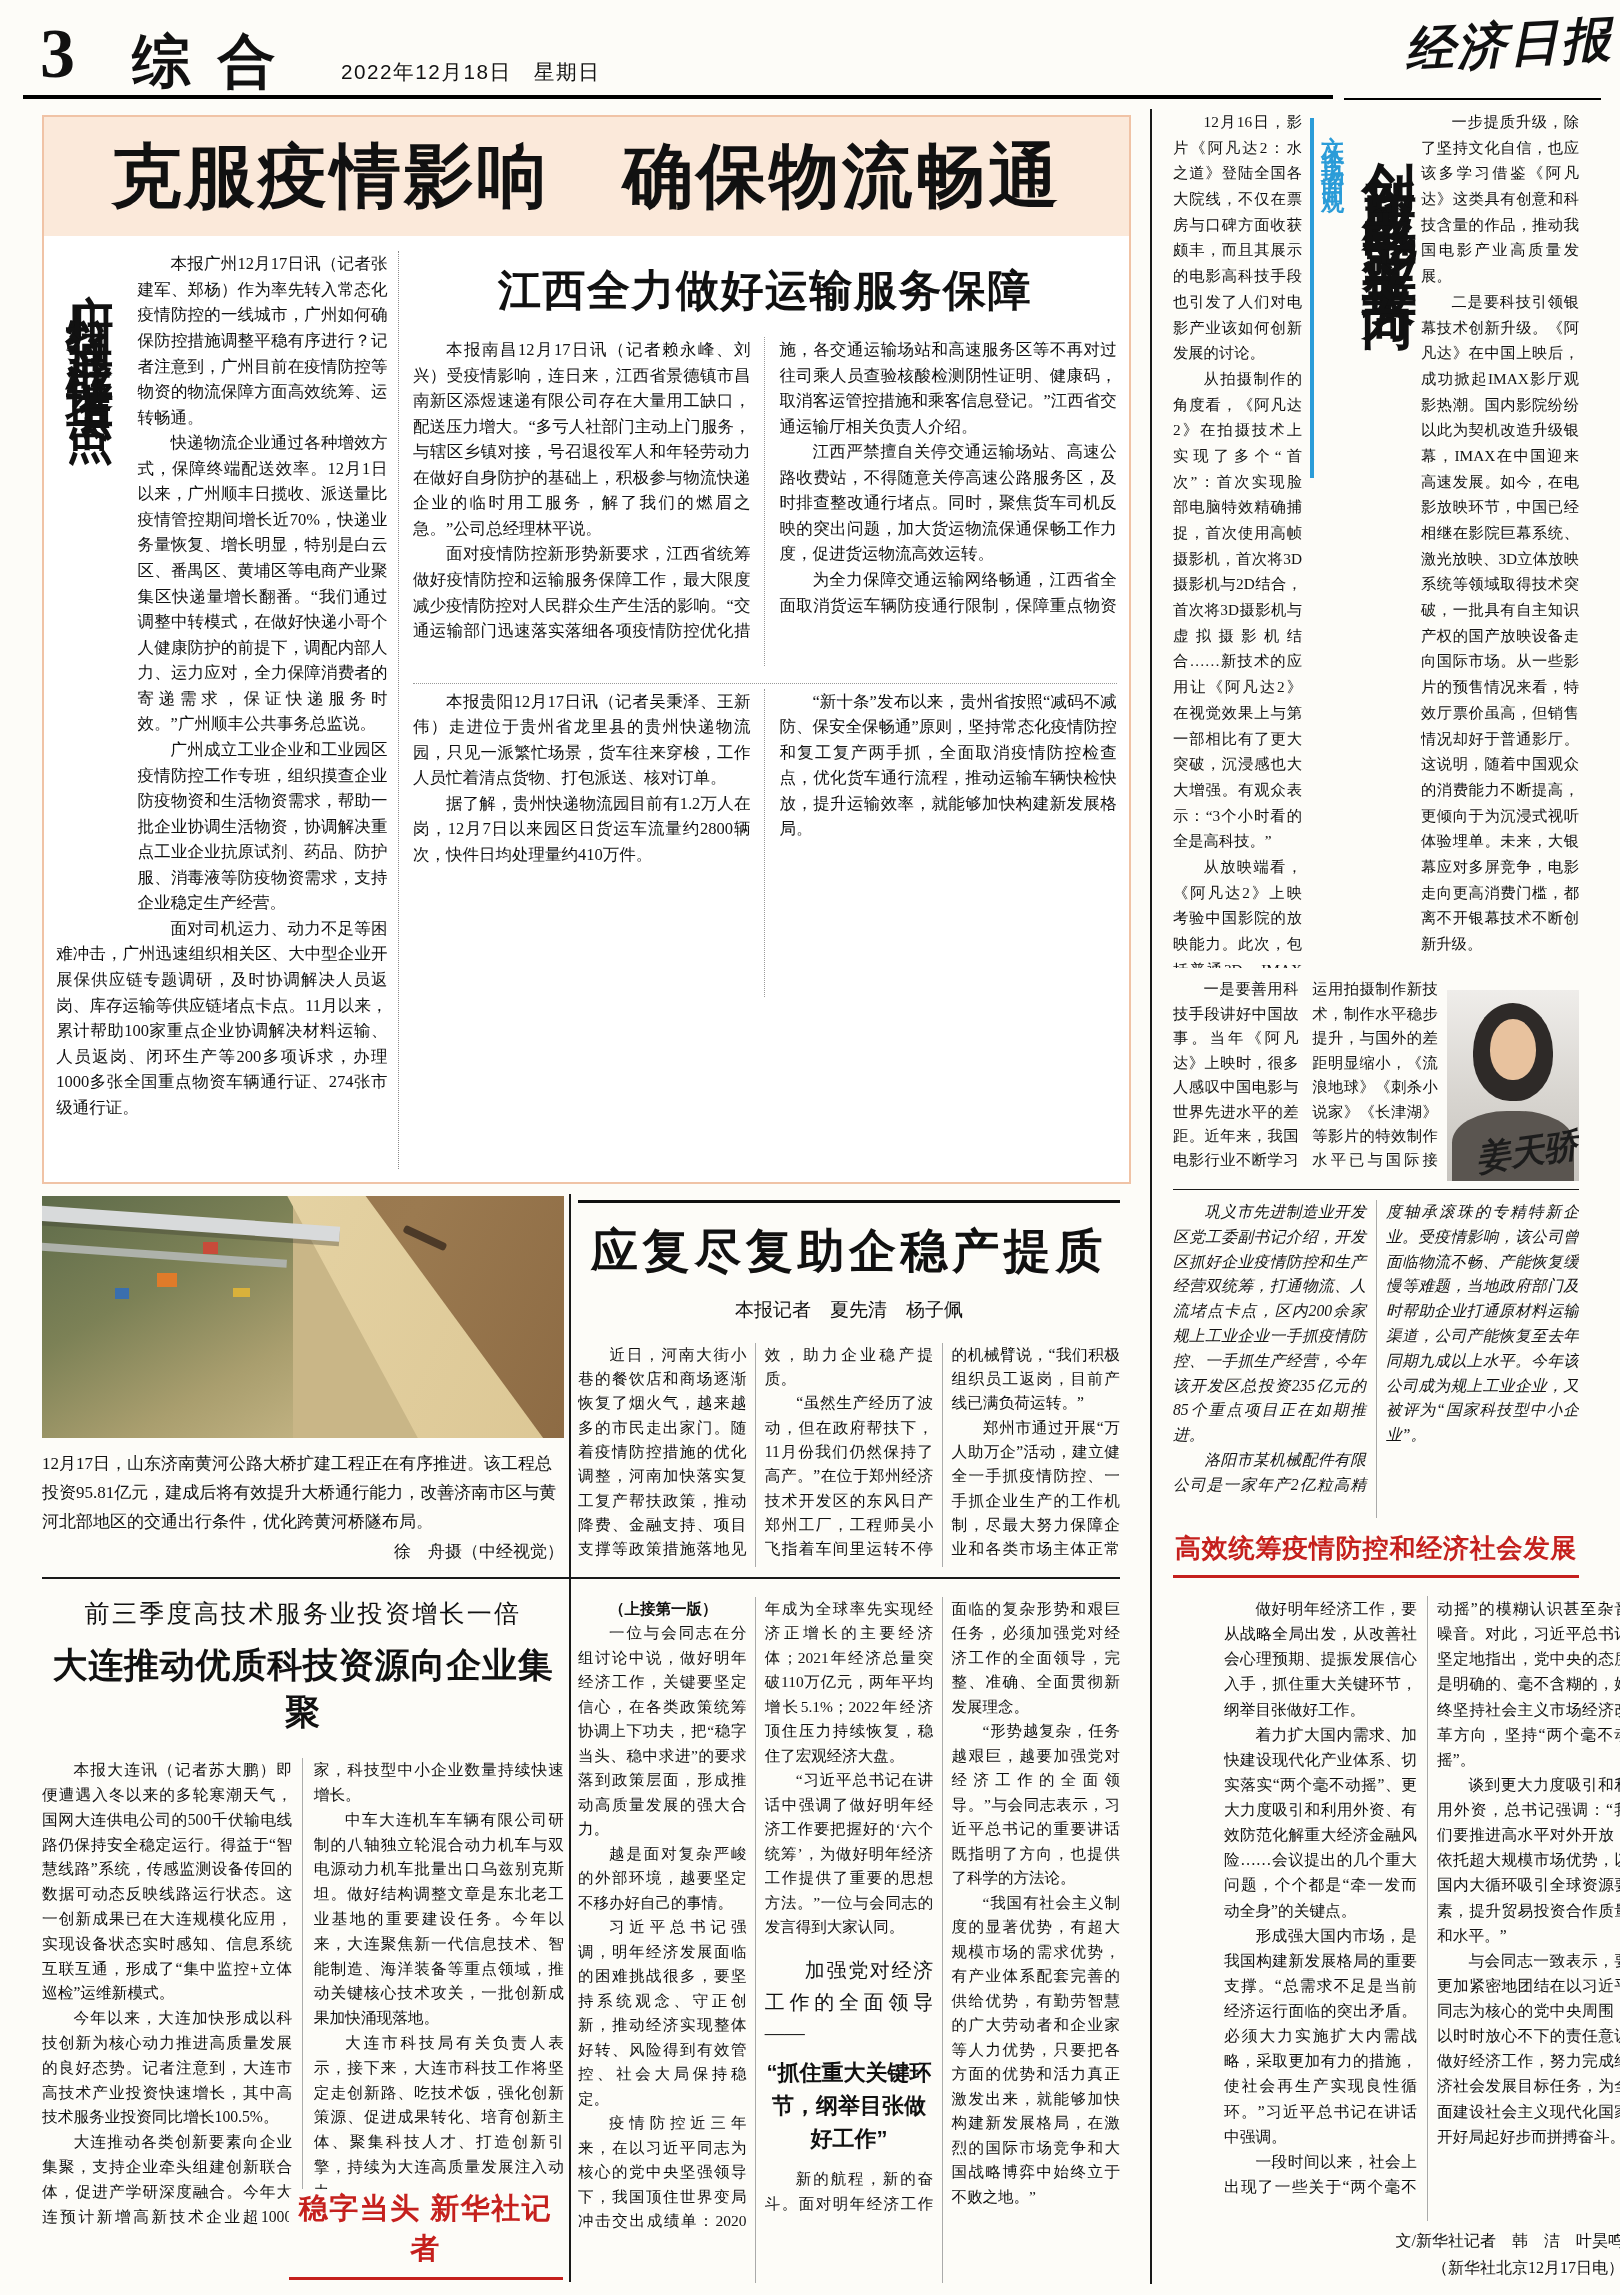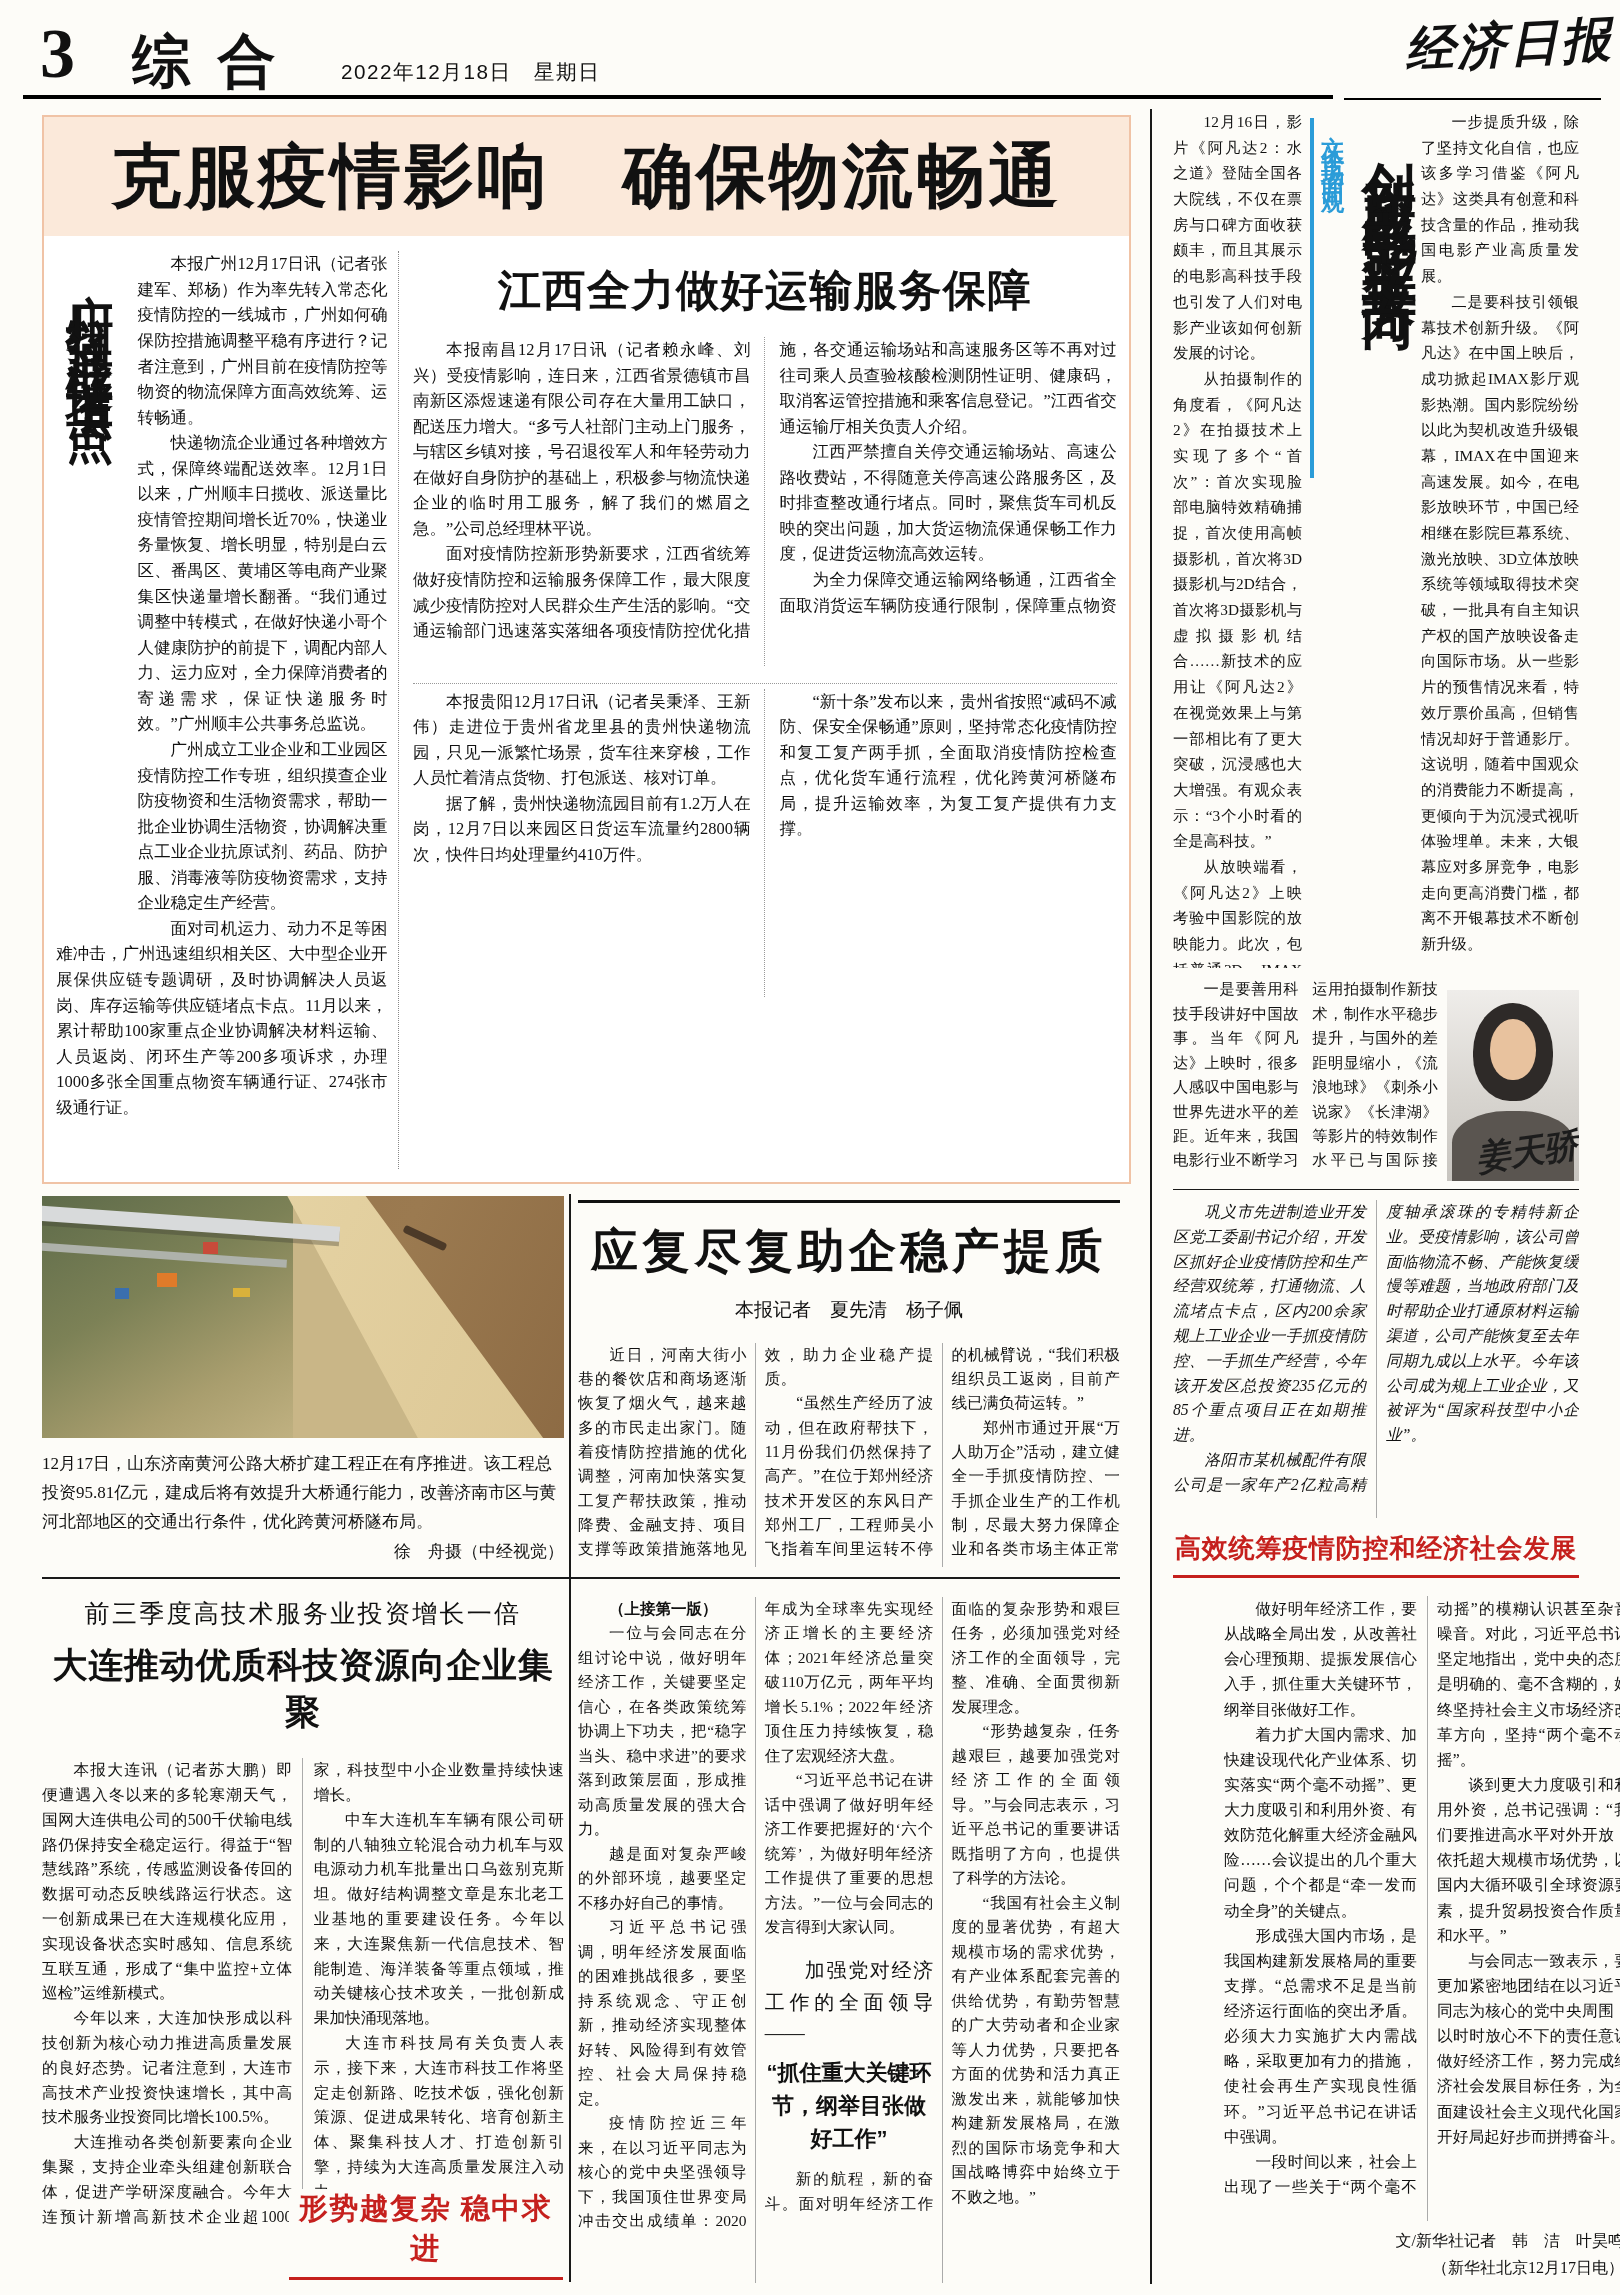--- a/index.html
+++ b/index.html
@@ -155,21 +155,21 @@
       <div class="cols2 jx-body">
           <p>本报南昌12月17日讯（记者赖永峰、刘兴）受疫情影响，连日来，江西省景德镇市昌南新区添煜速递有限公司存在大量用工缺口，配送压力增大。“多亏人社部门主动上门服务，与辖区乡镇对接，号召退役军人和年轻劳动力在做好自身防护的基础上，积极参与物流快递企业的临时用工服务，解了我们的燃眉之急。”公司总经理林平说。</p>
           <p>面对疫情防控新形势新要求，江西省统筹做好疫情防控和运输服务保障工作，最大限度减少疫情防控对人民群众生产生活的影响。“交通运输部门迅速落实落细各项疫情防控优化措施，各交通运输场站和高速服务区等不再对过往司乘人员查验核酸检测阴性证明、健康码，取消客运管控措施和乘客信息登记。”江西省交通运输厅相关负责人介绍。</p>
           <p>江西严禁擅自关停交通运输场站、高速公路收费站，不得随意关停高速公路服务区，及时排查整改通行堵点。同时，聚焦货车司机反映的突出问题，加大货运物流保通保畅工作力度，促进货运物流高效运转。</p>
           <p>为全力保障交通运输网络畅通，江西省全面取消货运车辆防疫通行限制，保障重点物资运输。1月至11月，江西全省累计减免高速公路通行费27.22亿元，减免车次约1.4亿辆次。</p>
         </div>
       <div class="mid-div"></div>
       <div class="cols2 gg-body">
           <p>本报贵阳12月17日讯（记者吴秉泽、王新伟）走进位于贵州省龙里县的贵州快递物流园，只见一派繁忙场景，货车往来穿梭，工作人员忙着清点货物、打包派送、核对订单。</p>
           <p>据了解，贵州快递物流园目前有1.2万人在岗，12月7日以来园区日货运车流量约2800辆次，快件日均处理量约410万件。</p>
-          <p>“新十条”发布以来，贵州省按照“减码不减防、保安全保畅通”原则，坚持常态化疫情防控和复工复产两手抓，全面取消疫情防控检查点，优化货车通行流程，优化跨黄河桥隧布局，提升运输效率，为复工复产提供有力支撑。</p>
+          <p>“新十条”发布以来，贵州省按照“减码不减防、保安全保畅通”原则，坚持常态化疫情防控和复工复产两手抓，全面取消疫情防控检查点，优化货车通行流程，推动运输车辆快检快放，提升运输效率，就能够加快构建新发展格局。</p>
         </div>
     </div>
   </div>
 </div>
 
 <div class="abs photo-block">
   <div class="photo-art">
     <div class="ph-veg"></div>
     <div class="ph-river"></div>
     <div class="ph-sand"></div>
@@ -252,21 +252,21 @@
 <div class="dalian">
   <div class="dl-kicker">前三季度高技术服务业投资增长一倍</div>
   <div class="dl-head">大连推动优质科技资源向企业集聚</div>
   <div class="dl-body">
       <p>本报大连讯（记者苏大鹏）即便遭遇入冬以来的多轮寒潮天气，国网大连供电公司的500千伏输电线路仍保持安全稳定运行。得益于“智慧线路”系统，传感监测设备传回的数据可动态反映线路运行状态。这一创新成果已在大连规模化应用，实现设备状态实时感知、信息系统互联互通，形成了“集中监控+立体巡检”运维新模式。</p>
       <p>今年以来，大连加快形成以科技创新为核心动力推进高质量发展的良好态势。记者注意到，大连市高技术产业投资快速增长，其中高技术服务业投资同比增长100.5%。</p>
       <p>大连推动各类创新要素向企业集聚，支持企业牵头组建创新联合体，促进产学研深度融合。今年大连预计新增高新技术企业超1000家，科技型中小企业数量持续快速增长。</p>
       <p>中车大连机车车辆有限公司研制的八轴独立轮混合动力机车与双电源动力机车批量出口乌兹别克斯坦。做好结构调整文章是东北老工业基地的重要建设任务。今年以来，大连聚焦新一代信息技术、智能制造、海洋装备等重点领域，推动关键核心技术攻关，一批创新成果加快涌现落地。</p>
       <p>大连市科技局有关负责人表示，接下来，大连市科技工作将坚定走创新路、吃技术饭，强化创新策源、促进成果转化、培育创新主体、聚集科技人才、打造创新引擎，持续为大连高质量发展注入动力。</p>
     </div>
-  <div class="dl-slogan">形势越复杂 稳中求进</div>
+  <div class="dl-slogan">稳字当头 新华社记者</div>
 </div>
 
 <div class="cont-mid">
   <p class="marker">（上接第一版）</p>
   <div>
       <p>一位与会同志在分组讨论中说，做好明年经济工作，关键要坚定信心，在各类政策统筹协调上下功夫，把“稳字当头、稳中求进”的要求落到政策层面，形成推动高质量发展的强大合力。</p>
       <p>越是面对复杂严峻的外部环境，越要坚定不移办好自己的事情。</p>
       <p>习近平总书记强调，明年经济发展面临的困难挑战很多，要坚持系统观念、守正创新，推动经济实现整体好转、风险得到有效管控、社会大局保持稳定。</p>
       <p>疫情防控近三年来，在以习近平同志为核心的党中央坚强领导下，我国顶住世界变局冲击交出成绩单：2020年成为全球率先实现经济正增长的主要经济体；2021年经济总量突破110万亿元，两年平均增长5.1%；2022年经济顶住压力持续恢复，稳住了宏观经济大盘。</p>
       <p>“习近平总书记在讲话中强调了做好明年经济工作要把握好的‘六个统筹’，为做好明年经济工作提供了重要的思想方法。”一位与会同志的发言得到大家认同。</p>

